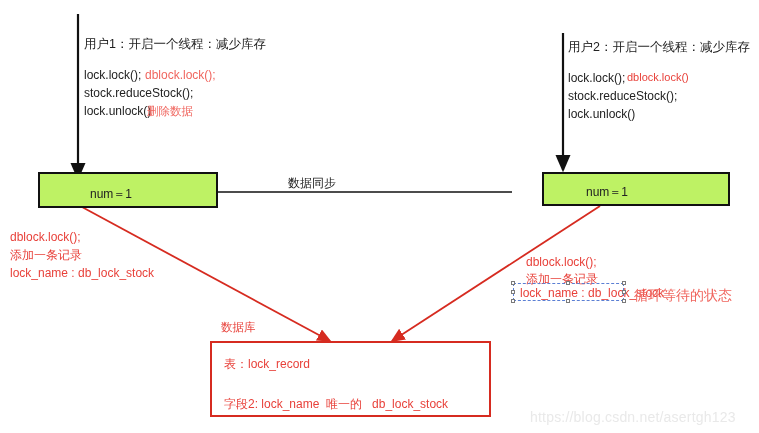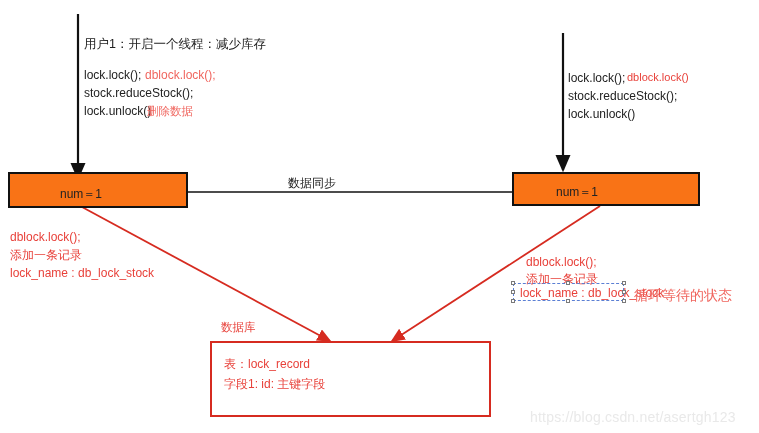--- a/index.html
+++ b/index.html
@@ -14,22 +14,23 @@
   #canvas{position:absolute;left:0;top:0;width:759px;height:309px;}
   svg.layer{position:absolute;left:0;top:0;width:759px;height:433px;pointer-events:none;}
   .txt{position:absolute;white-space:pre;line-height:1.0;}
   .black{color:#222222;}
   .red{color:#e8413a;}
   .redsoft{color:#f0655e;}
 
   .boxnum{
     position:absolute;
     border:2px solid #111111;
-    background:#f97316;
+    background:#bef264;
     box-sizing:border-box;
+    margin-left:30px;
   }
   .boxnum span{
     position:absolute;
     font-size:12px;
     color:#222222;
     white-space:pre;
   }
   .dbbox{
     position:absolute;
     border:2px solid #d62b20;
@@ -92,20 +93,21 @@
 
   <div class="txt black" style="left:84px;top:69px;font-size:12px;">lock.lock();</div>
   <div class="txt redsoft" style="left:145px;top:69px;font-size:12px;">dblock.lock();</div>
 
   <div class="txt black" style="left:84px;top:87px;font-size:12px;">stock.reduceStock();</div>
 
   <div class="txt black" style="left:84px;top:105px;font-size:12px;">lock.unlock()</div>
   <div class="txt redsoft" style="left:147px;top:106px;font-size:11.5px;">删除数据</div>
 
 
+  <div class="txt black" style="left:568px;top:41px;font-size:12.5px;">用户2：开启一个线程：减少库存</div>
 
   <div class="txt black" style="left:568px;top:72px;font-size:12px;">lock.lock();</div>
   <div class="txt red" style="left:627px;top:72px;font-size:11px;">dblock.lock()</div>
 
   <div class="txt black" style="left:568px;top:90px;font-size:12px;">stock.reduceStock();</div>
 
   <div class="txt black" style="left:568px;top:108px;font-size:12px;">lock.unlock()</div>
 
   <div class="boxnum" style="left:8px;top:172px;width:180px;height:36px;">
     <span style="left:50px;top:12px;">num＝1</span>
@@ -135,18 +137,18 @@
   <div class="handle" style="left:511px;top:299px;"></div>
   <div class="handle" style="left:566px;top:299px;"></div>
   <div class="handle" style="left:622px;top:299px;"></div>
 
   <div class="txt redsoft" style="left:634px;top:288px;font-size:14px;">循环等待的状态</div>
 
   <div class="txt red" style="left:221px;top:322px;font-size:11.5px;">数据库</div>
 
   <div class="dbbox" style="left:210px;top:341px;width:281px;height:76px;">
     <div class="dbline" style="left:12px;top:13px;">表：lock_record</div>
-    <div class="dbline" style="left:12px;top:33px;">字段1: id: 主键字段</div>
+    <div class="dbline" style="left:12px;top:53px;">字段2: lock_name  唯一的   db_lock_stock</div>
   </div>
 
   <div class="watermark" style="left:530px;top:409px;">https://blog.csdn.net/asertgh123</div>
 
 </div>
 
 </body></html>

